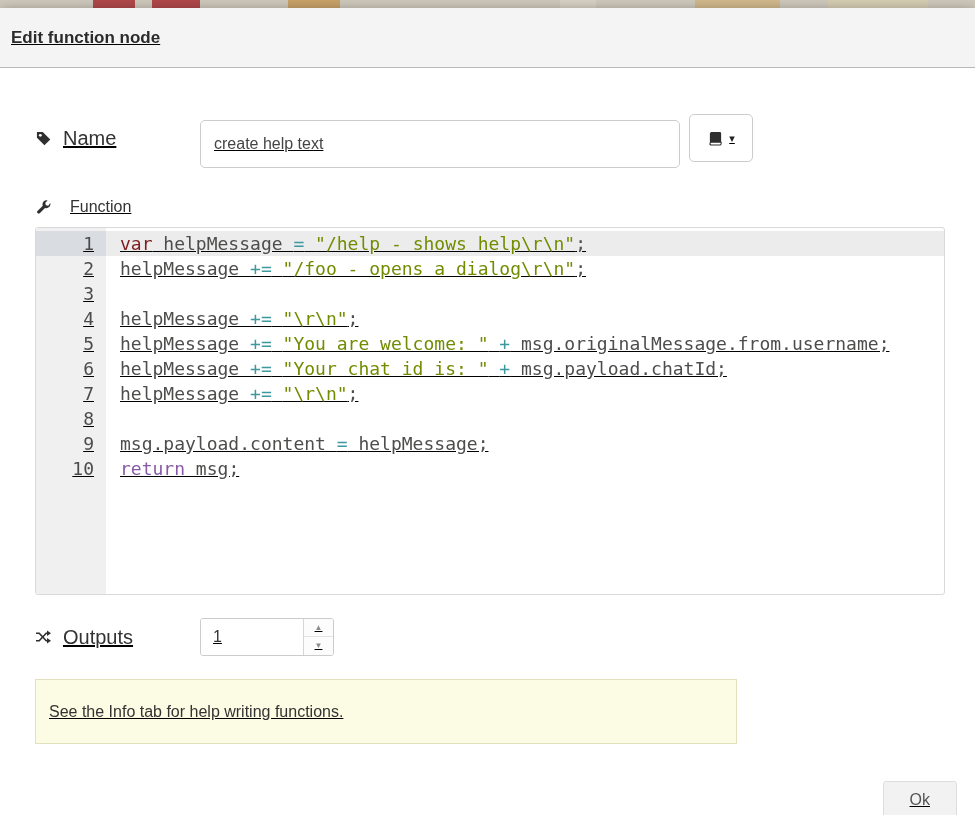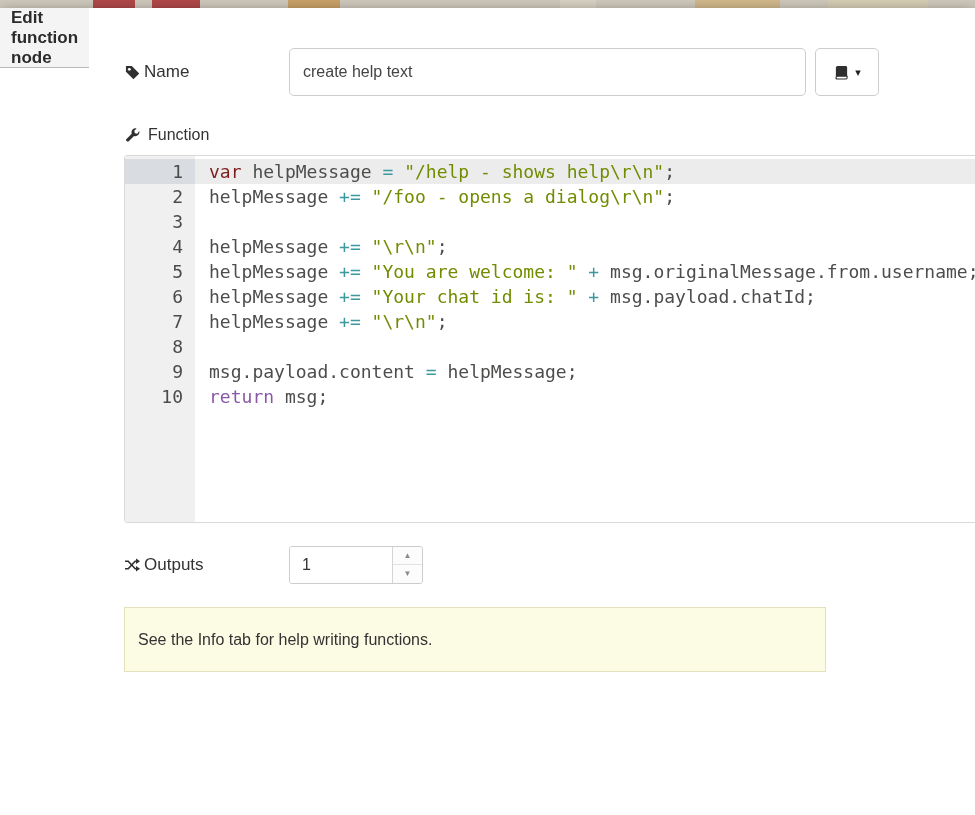--- a/index.html
+++ b/index.html
@@ -1,36 +1,36 @@
 <!DOCTYPE html>
 <html><head>
 <meta charset="utf-8">
 <style>
   * { margin:0; padding:0; box-sizing:border-box; }
   html,body { width:975px; height:815px; background:#fff; font-family:"Liberation Sans",sans-serif; overflow:hidden; }
 
   .workspace-strip { position:relative; height:8px; overflow:hidden; }
   .strip-seg { position:absolute; top:0; height:8px; }
 
-  .dialog { position:relative; height:807px; background:#fff; display:flex; box-shadow:0 2px 12px rgba(0,0,0,0.35); }
+  .dialog { position:relative; height:807px; background:#fff; display:flex; flex-direction:column; box-shadow:0 2px 12px rgba(0,0,0,0.35);text-decoration:underline; }
 
   .dialog-header { height:60px; flex:0 0 60px; background:#f4f4f4; border-bottom:1px solid #b9b9b9; display:flex; align-items:center; padding:0 11px; }
   .dialog-title { font-weight:bold; font-size:17px; color:#2b2b2b; }
 
   .dialog-body { flex:1 1 auto; padding:40px 30px 0 35px; }
 
   .form-row { display:flex; align-items:center; }
-  .field-label { display:flex; align-items:center; gap:4px; font-size:17px; color:#333; width:165px; flex:0 0 165px; }
+  .field-label { display:flex; align-items:center; gap:12px; font-size:20px; color:#333; width:165px; flex:0 0 165px; }
   .icon { display:inline-flex; align-items:center; justify-content:center; width:16px; height:16px; }
 
-  .name-input { width:517px; height:48px; border:1px solid #ccc; border-radius:5px; padding:0 13px; font-size:16px; color:#444; font-family:"Liberation Sans",sans-serif; outline:none; }
+  .name-input { width:480px; height:48px; border:1px solid #ccc; border-radius:5px; padding:0 13px; font-size:16px; color:#444; font-family:"Liberation Sans",sans-serif; outline:none;margin-top:12px; }
   .library-btn { margin-left:9px; width:64px; height:48px; border:1px solid #ccc; border-radius:5px; background:#fff; display:flex; align-items:center; justify-content:center; gap:6px; cursor:pointer; }
   .caret { font-size:11px; color:#222; line-height:1; }
 
-  .func-row { margin-top:30px; margin-bottom:11px; display:flex; align-items:center; gap:8px; font-size:16px; color:#333; }
+  .func-row { margin-top:30px; margin-bottom:11px; display:flex; align-items:center; gap:19px; font-size:16px; color:#333; }
 
   .code-editor { width:910px; height:368px; border:1px solid #d9d9d9; border-radius:3px; display:flex; overflow:hidden; font-family:"DejaVu Sans Mono",monospace; font-size:18px; line-height:25px; background:#fff; }
   .gutter { width:70px; flex:0 0 70px; background:#f0f0f0; color:#4b4b4b; text-align:right; padding-top:3px; }
   .gutter-cell { height:25px; padding-right:12px; }
   .gutter-cell.active { background:#d9dde2; }
   .code-area { flex:1 1 auto; padding-top:3px; }
   .code-line { height:25px; padding-left:14px; white-space:pre; }
   .code-line.active { background:#ececec; }
 
   .outputs-row { margin-top:23px; }

